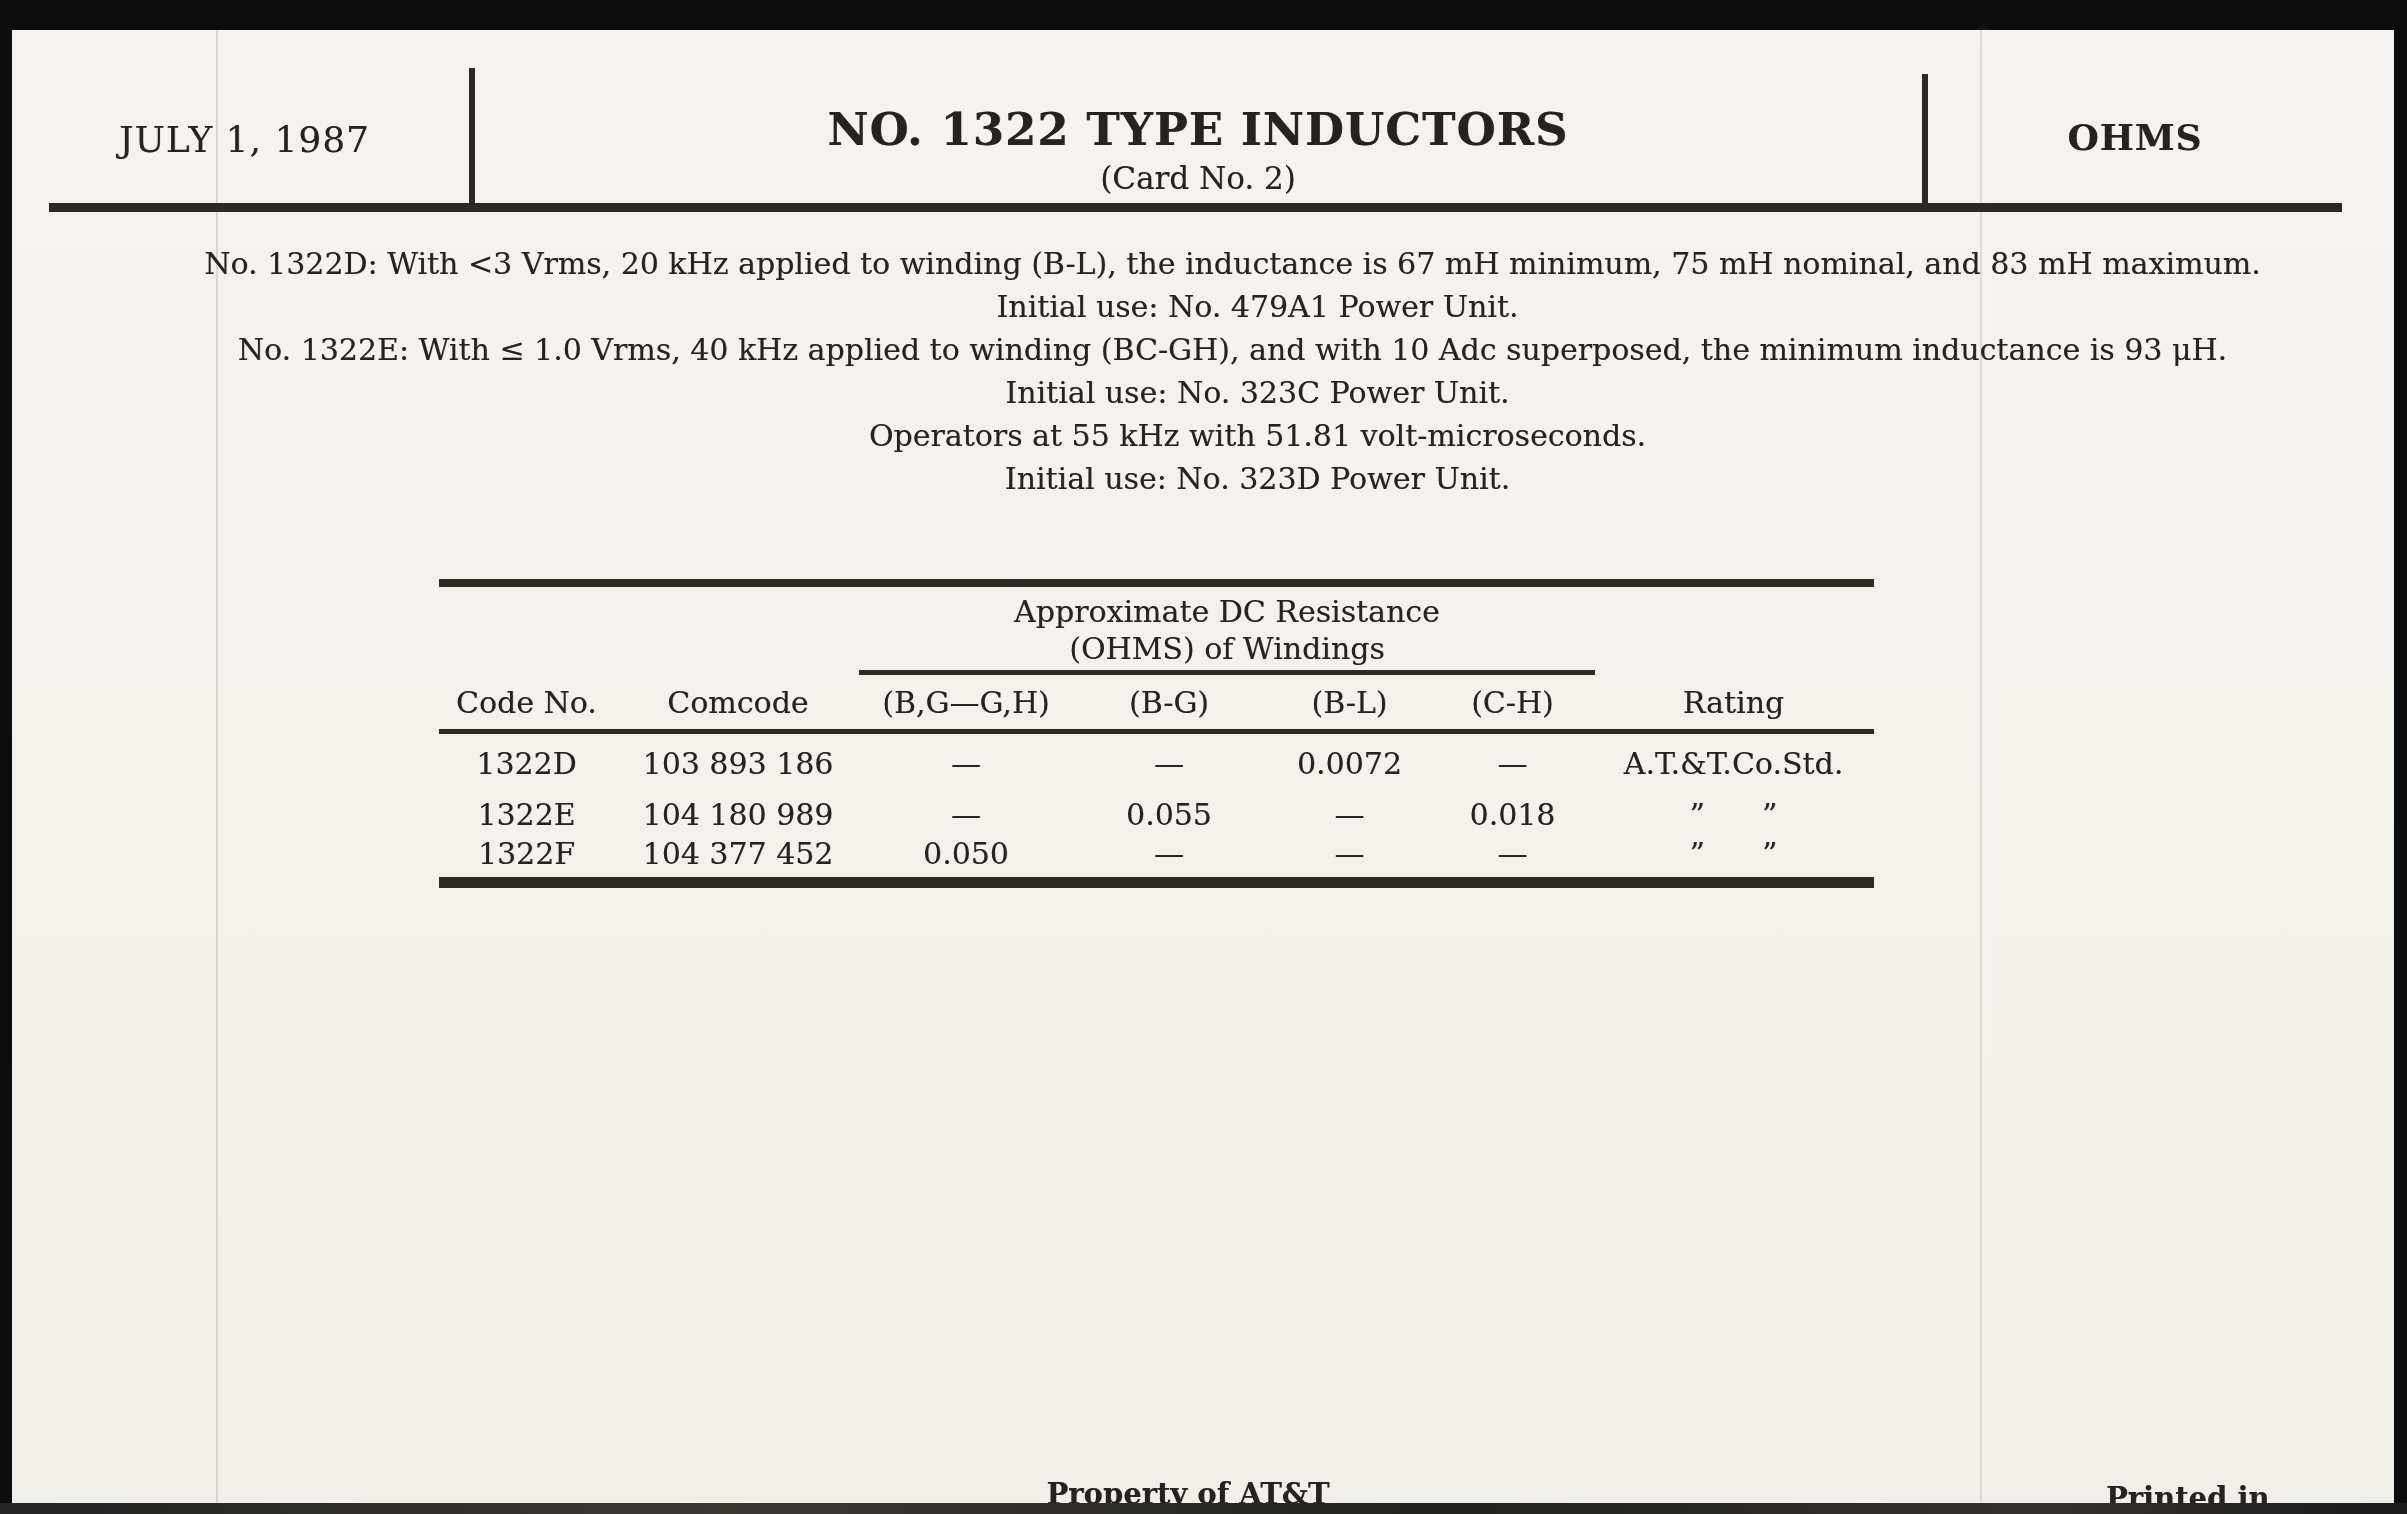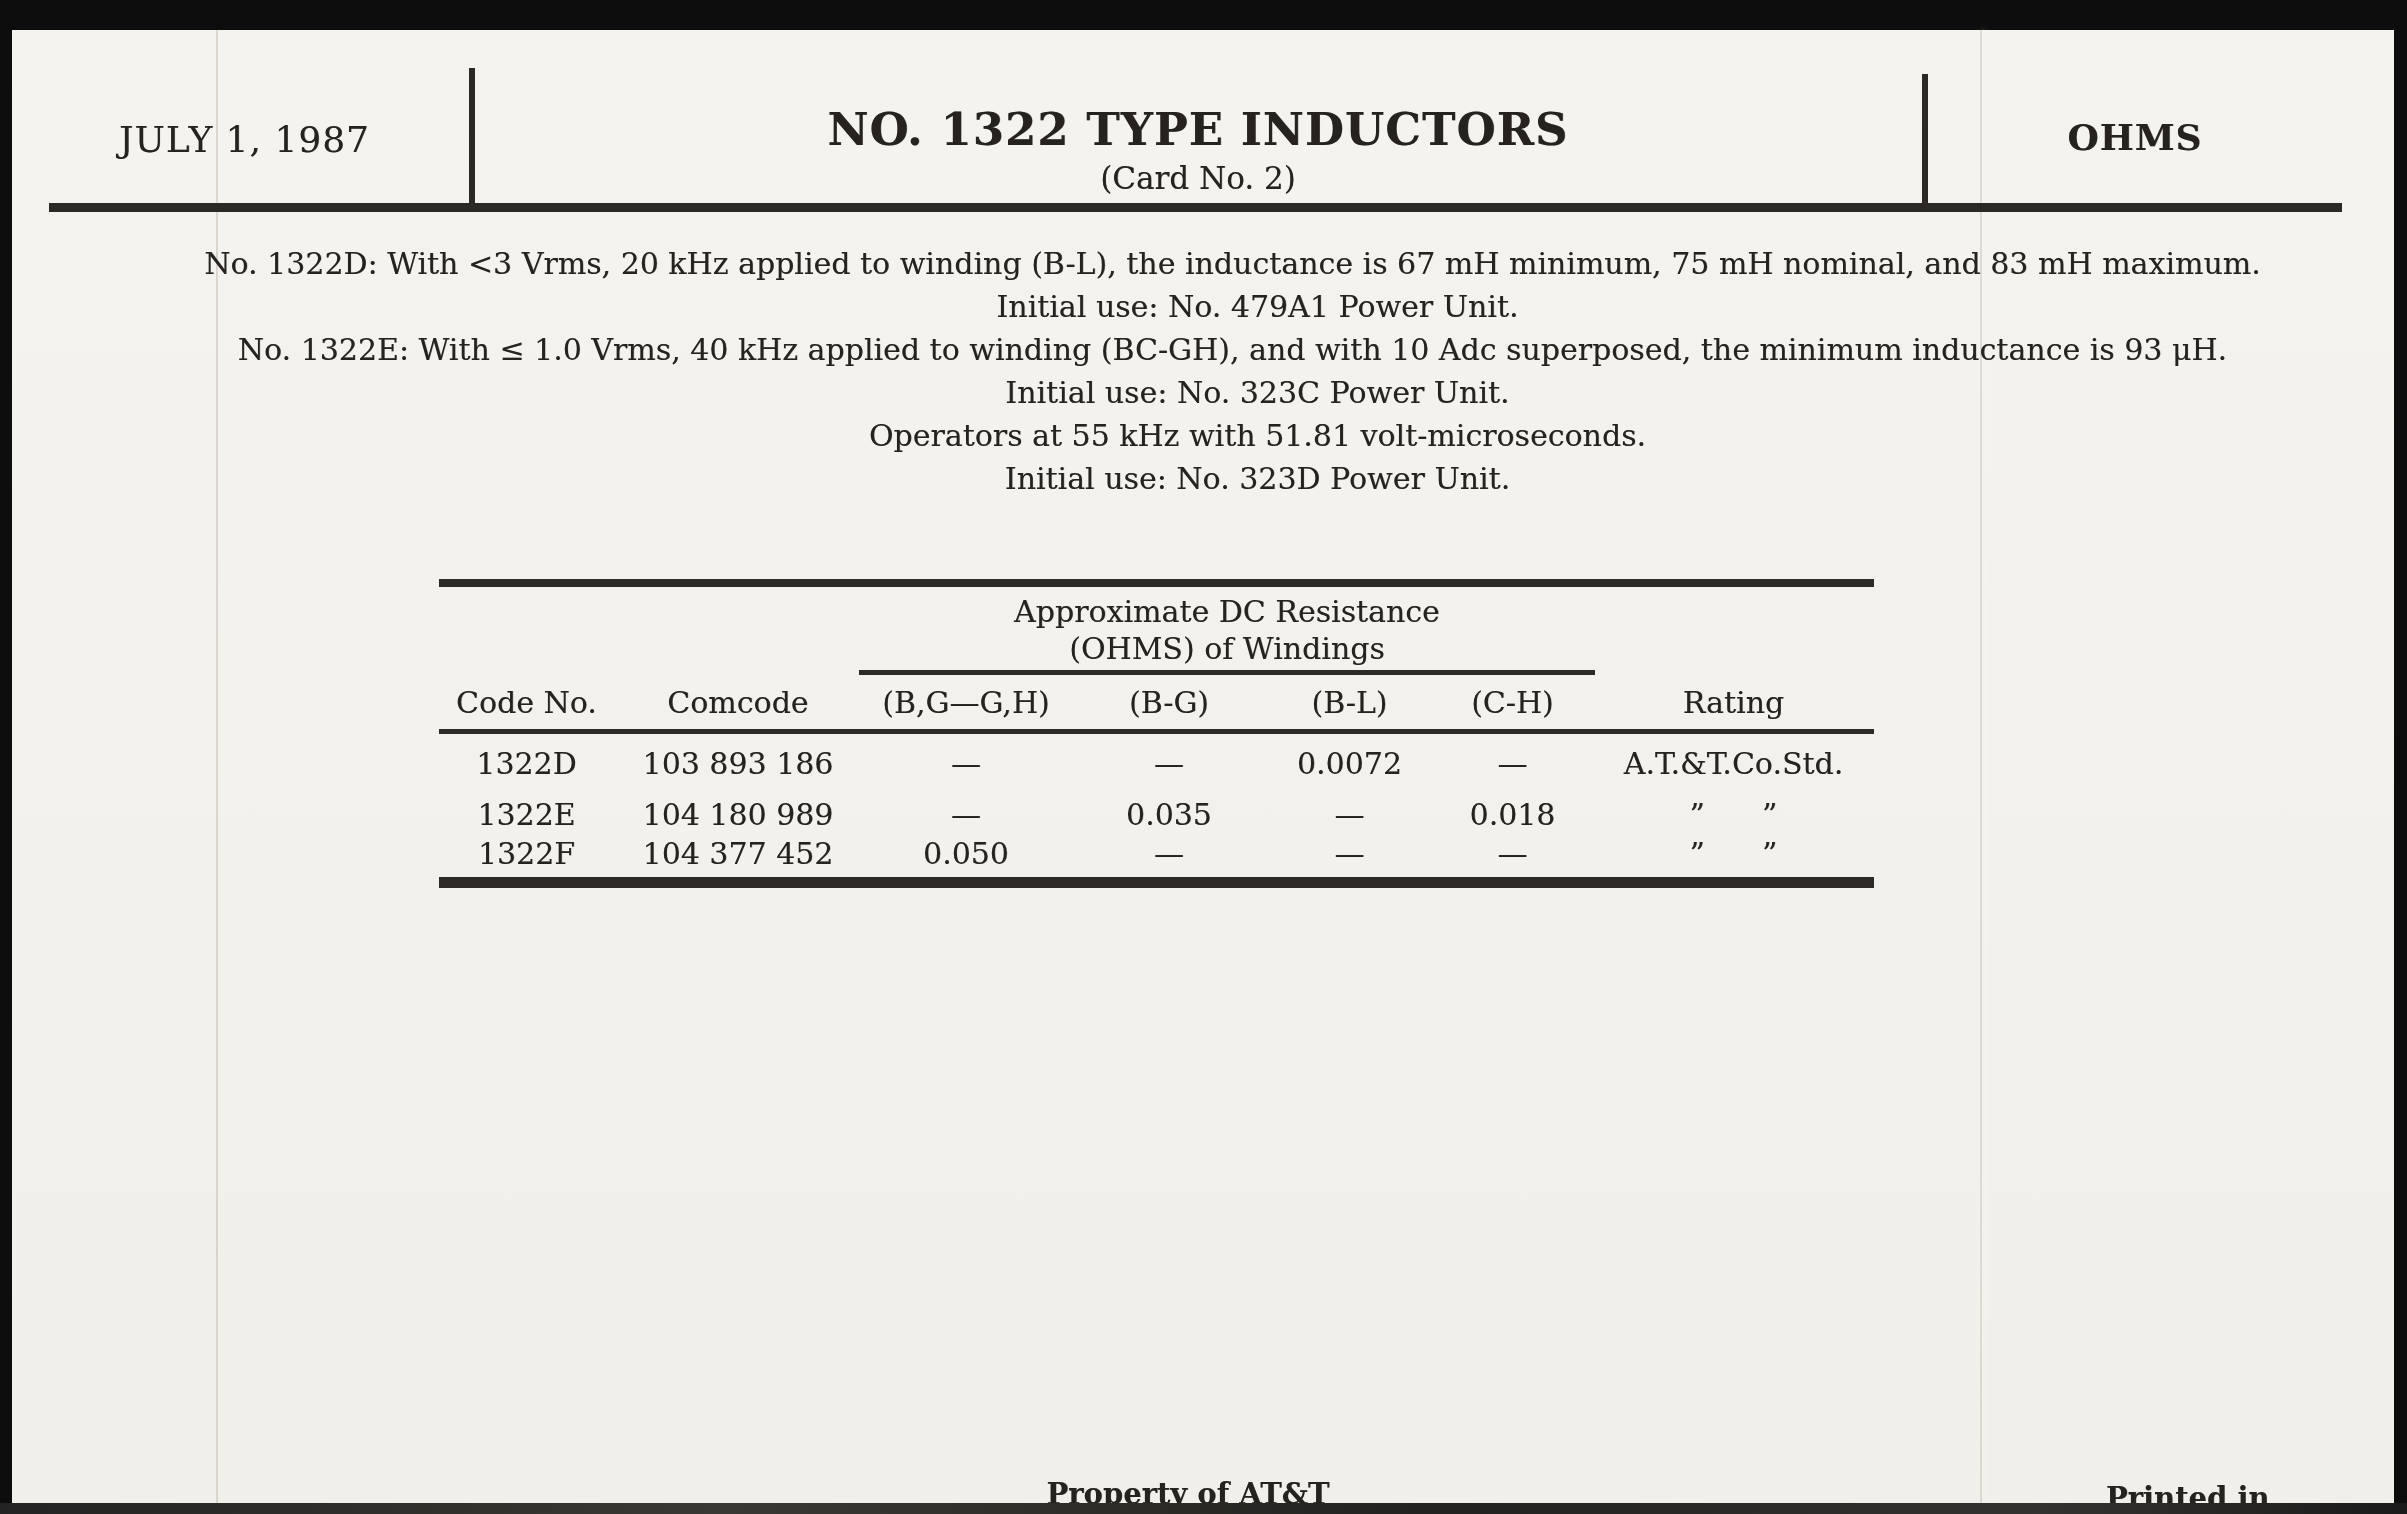--- a/index.html
+++ b/index.html
@@ -128,21 +128,21 @@
       <div>—</div>
       <div>—</div>
       <div>0.0072</div>
       <div>—</div>
       <div>A.T.&amp;T.Co.Std.</div>
     </div>
     <div class="trow trow2 ink">
       <div>1322E</div>
       <div>104 180 989</div>
       <div>—</div>
-      <div>0.035</div>
+      <div>0.055</div>
       <div>—</div>
       <div>0.018</div>
       <div>”      ”</div>
     </div>
     <div class="trow trow3 ink">
       <div>1322F</div>
       <div>104 377 452</div>
       <div>0.050</div>
       <div>—</div>
       <div>—</div>

